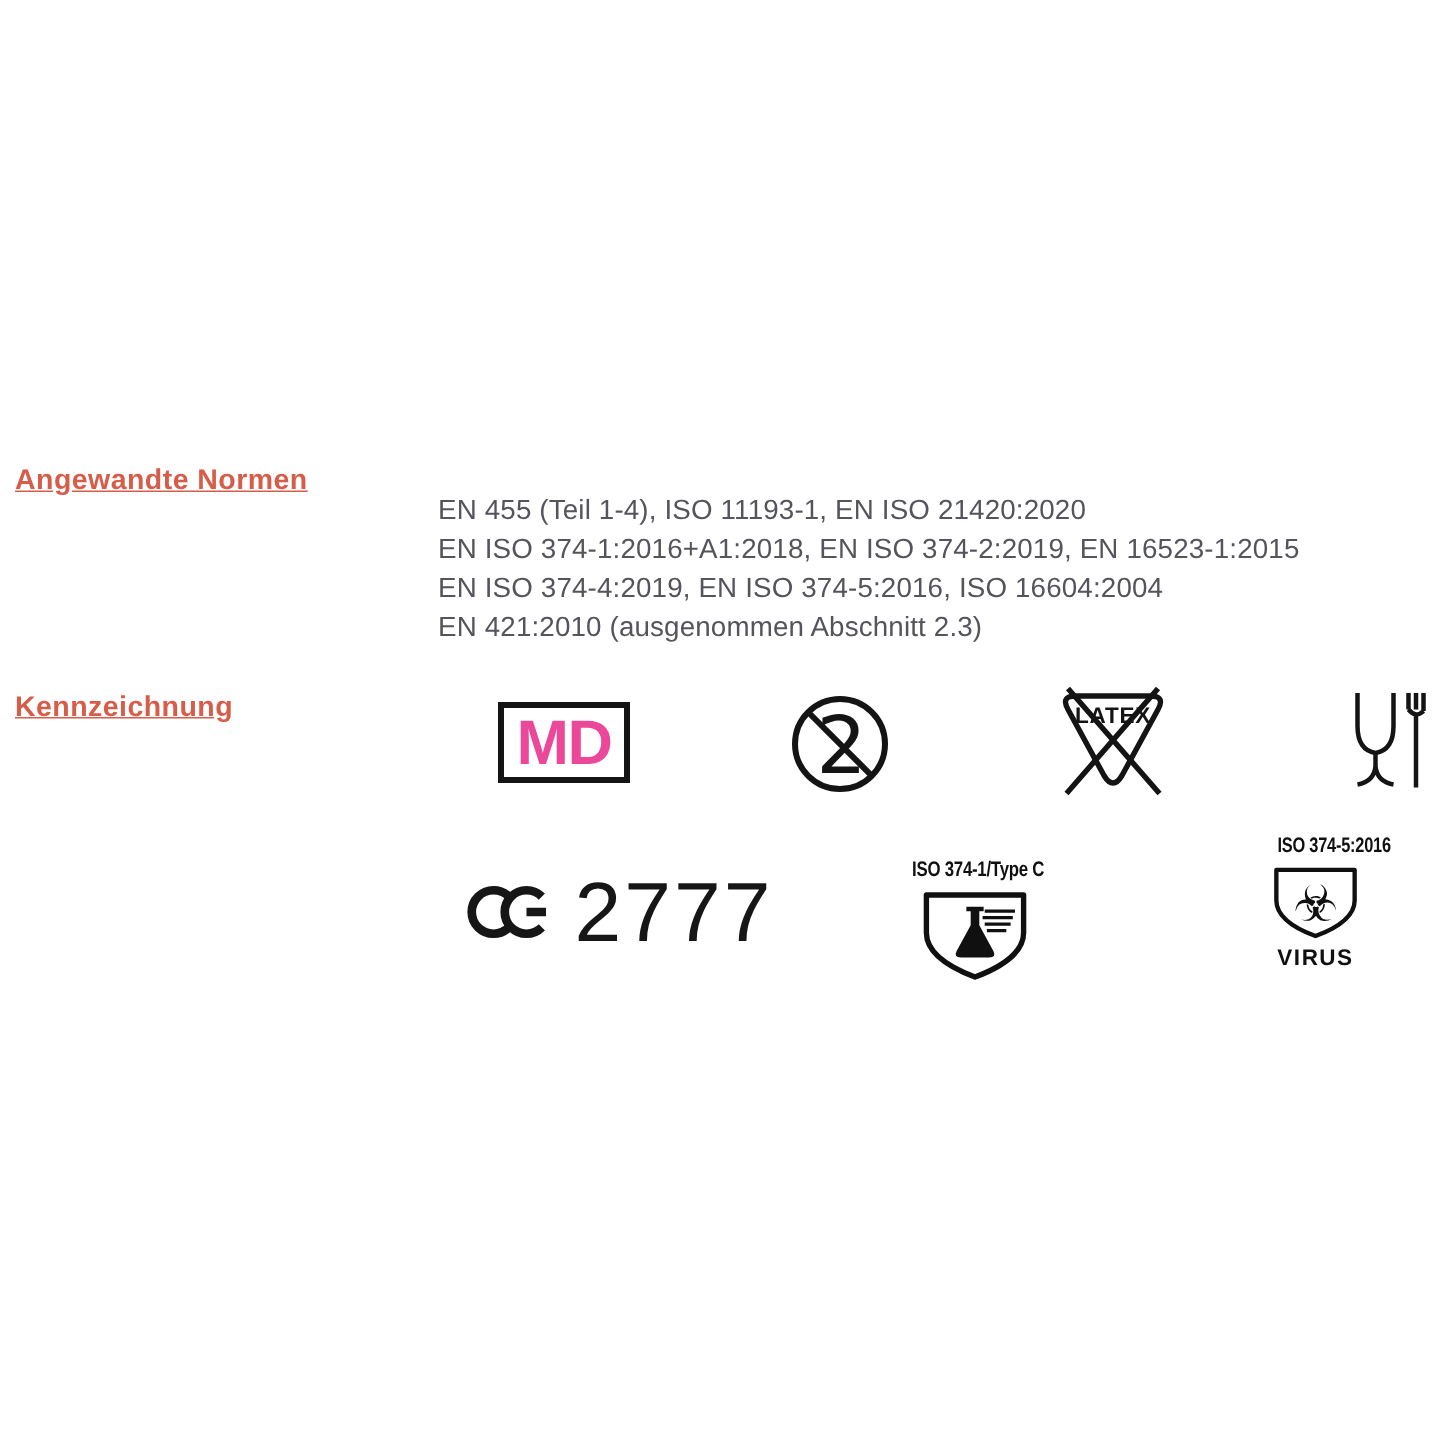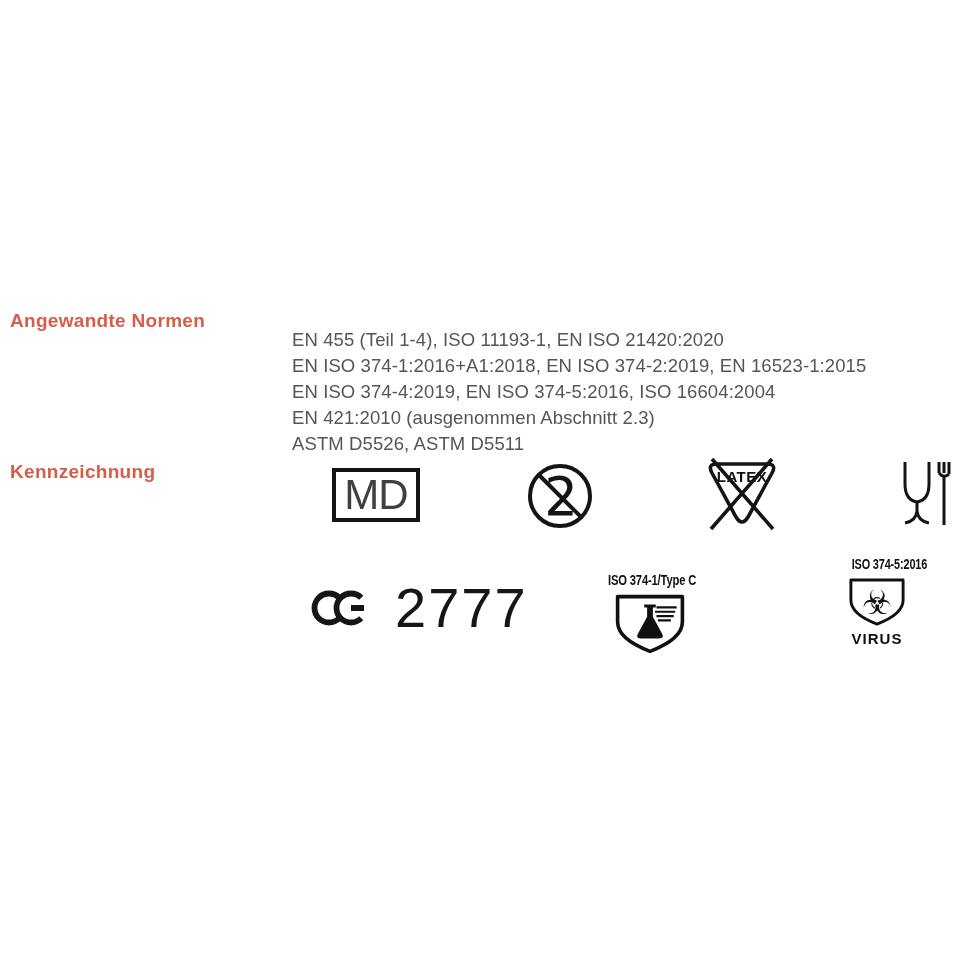--- a/index.html
+++ b/index.html
@@ -13,20 +13,21 @@
     font-family: "Liberation Sans", sans-serif;
   }
   .heading {
     position: absolute;
     left: 10px;
     color: #d65d4a;
     font-weight: 700;
     font-size: 19px;
     letter-spacing: 0.3px;
     white-space: nowrap;
+    text-decoration: underline;
   }
   #heading-normen { top: 310px; }
   #heading-kennzeichnung { top: 461px; }
   #standards-block {
     position: absolute;
     left: 292px;
     top: 307px;
     font-size: 18.5px;
     line-height: 26px;
     color: #54545c;
@@ -36,39 +37,39 @@
   }
   .icon-abs { position: absolute; }
   
   #md-box {
     left: 332px; top: 468px;
     width: 88px; height: 54px;
     border: 4px solid #141414;
     display: flex; align-items: center; justify-content: center;
   }
   #md-box .md-text {
-    font-weight: 400;
+    font-weight: 700;
     font-size: 42px;
     line-height: 1;
     letter-spacing: -1px;
-    color: #404040;
+    color: #ec4899;
   }
   
   #ce-group {
     left: 311px; top: 583px;
     height: 50px;
     display: flex; align-items: center;
   }
   #ce-number {
     font-size: 56px;
     line-height: 50px;
     font-weight: 400;
     color: #161616;
     letter-spacing: 2px;
-    margin-left: 28px;
+    margin-left: 16px;
     white-space: nowrap;
   }
   
   .shield-block { text-align: center; }
   #iso1-block { left: 597px; top: 557px; width: 106px; margin-top: 14px; }
   #iso5-block { left: 841px; top: 555px; width: 72px; }
   .shield-label {
     display: inline-block;
     font-weight: 700;
     font-size: 14px;
@@ -93,21 +94,20 @@
 
 <div id="canvas">
 
   <div id="heading-normen" class="heading">Angewandte Normen</div>
 
   <div id="standards-block">
     <div>EN 455 (Teil 1-4), ISO 11193-1, EN ISO 21420:2020</div>
     <div>EN ISO 374-1:2016+A1:2018, EN ISO 374-2:2019, EN 16523-1:2015</div>
     <div>EN ISO 374-4:2019, EN ISO 374-5:2016, ISO 16604:2004</div>
     <div>EN 421:2010 (ausgenommen Abschnitt 2.3)</div>
-    <div>ASTM D5526, ASTM D5511</div>
   </div>
 
   <div id="heading-kennzeichnung" class="heading">Kennzeichnung</div>
 
   <div id="md-box" class="icon-abs">
     <span class="md-text">MD</span>
   </div>
 
   <svg class="icon-abs" style="left:526px; top:462px;" width="68" height="68" viewBox="0 0 68 68">
     <circle cx="34" cy="34" r="30" fill="none" stroke="#141414" stroke-width="4"></circle>

